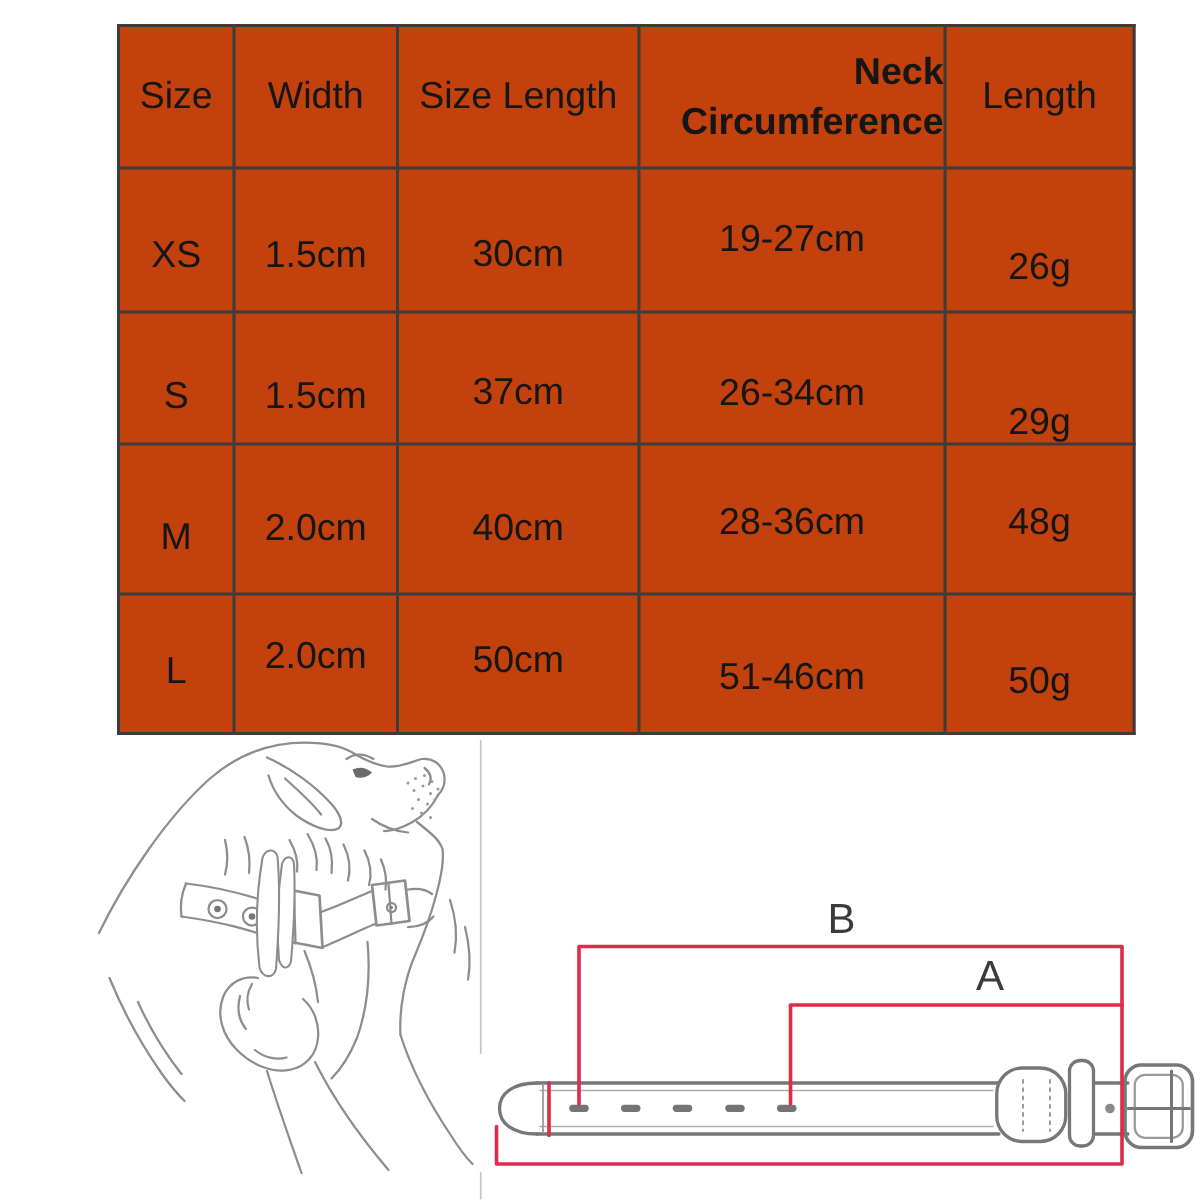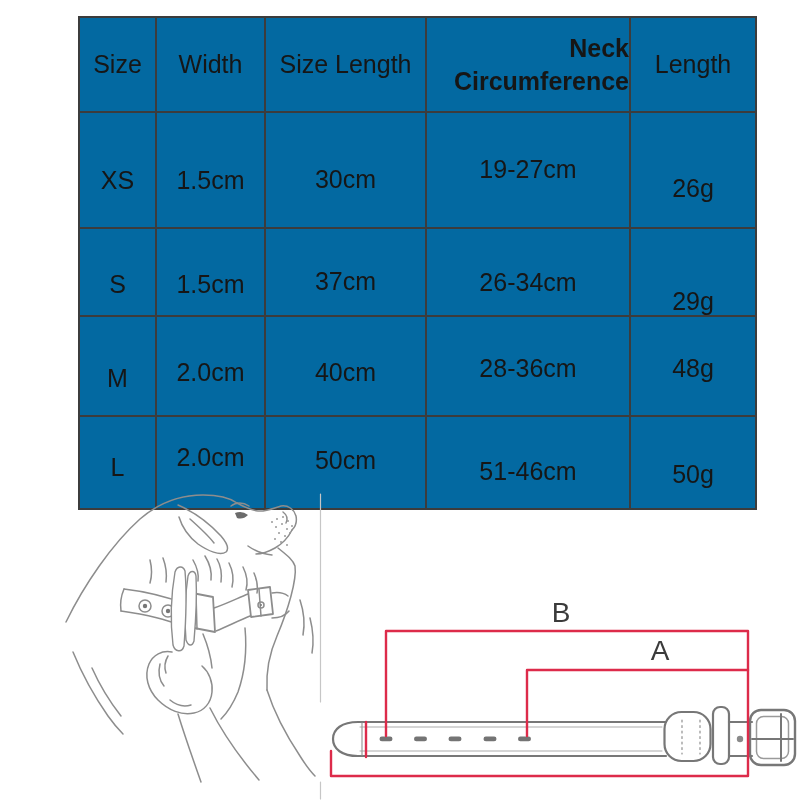--- a/index.html
+++ b/index.html
@@ -5,21 +5,21 @@
   html,body{margin:0;padding:0;}
   body{width:800px;height:800px;background:#ffffff;overflow:hidden;
        font-family:"Liberation Sans",sans-serif;}
   .page{position:relative;width:800px;height:800px;background:#ffffff;}
 
   
   table.size-table{
     position:absolute;left:78px;top:16px;
     width:677px;height:472px;
     border-collapse:collapse;table-layout:fixed;
-    background:#0369a1;
+    background:#c2410c;
     padding-left:40px;
   }
   table.size-table th,table.size-table td{
     border:2px solid #3c3c3c;
     font-size:25px;font-weight:400;color:#161616;
     text-align:center;vertical-align:middle;
     padding:0;overflow:hidden;
   }
   table.size-table th.neck-header{
     text-align:right;padding-left:17px;line-height:1.32;font-weight:bold;
@@ -48,21 +48,21 @@
         <col style="width:126px">
     </colgroup>
     <tbody>
         <tr style="height:95px">
       <th><span class="v">Size</span></th>
       <th><span class="v">Width</span></th>
       <th><span class="v">Size Length</span></th>
       <th class="neck-header"><span class="v">Neck Circumference</span></th>
       <th><span class="v">Length</span></th>
     </tr>
-    <tr style="height:116px">
+    <tr style="height:96px">
       <td><span class="v d10">XS</span></td>
       <td><span class="v d10">1.5cm</span></td>
       <td><span class="v d9">30cm</span></td>
       <td><span class="v u1">19-27cm</span></td>
       <td><span class="v d1">26g</span></td>
     </tr>
     <tr style="height:88px">
       <td><span class="v d12">S</span></td>
       <td><span class="v d12">1.5cm</span></td>
       <td><span class="v d9">37cm</span></td>

